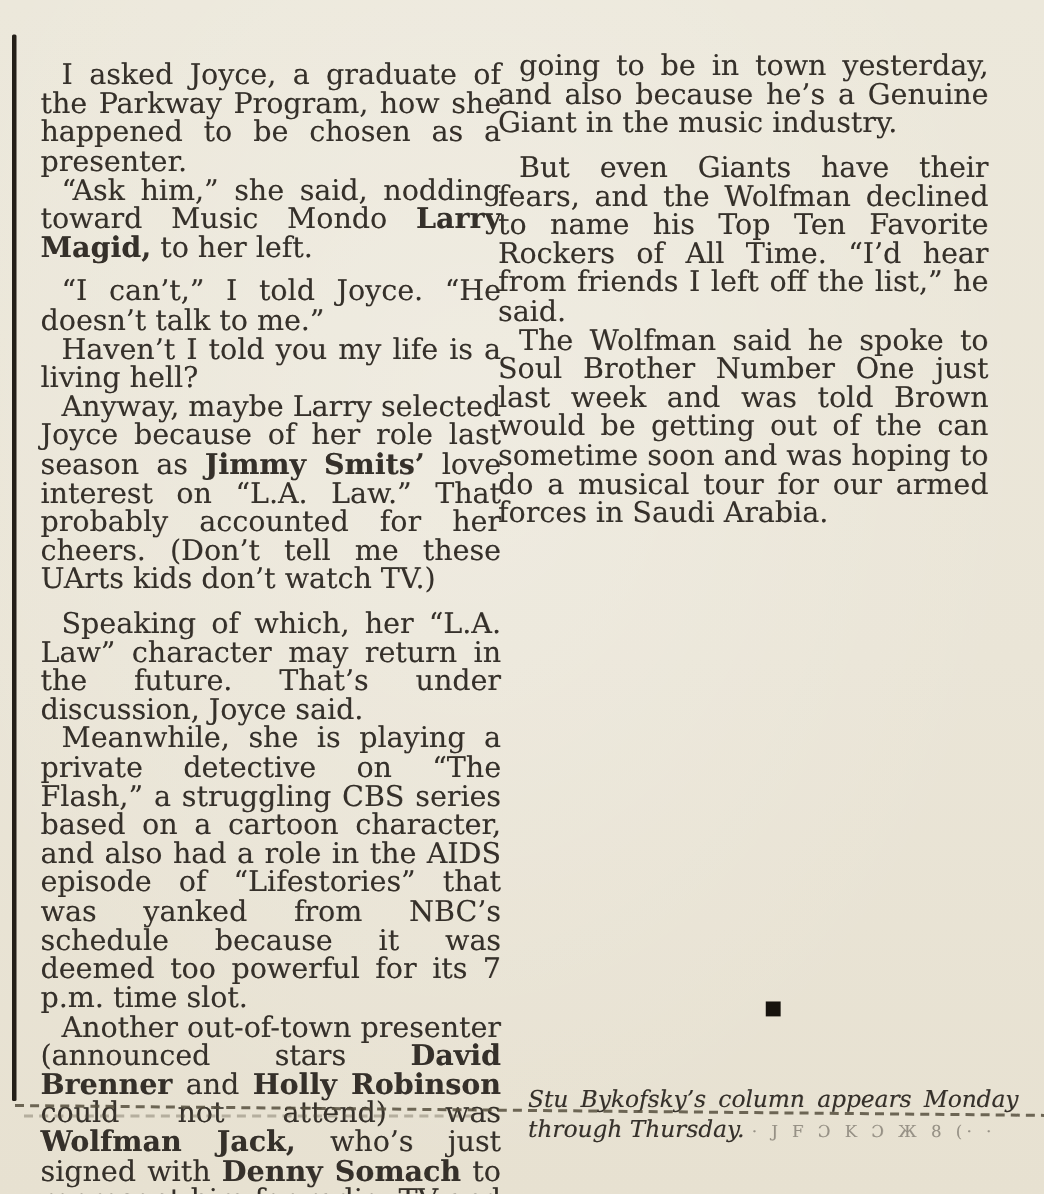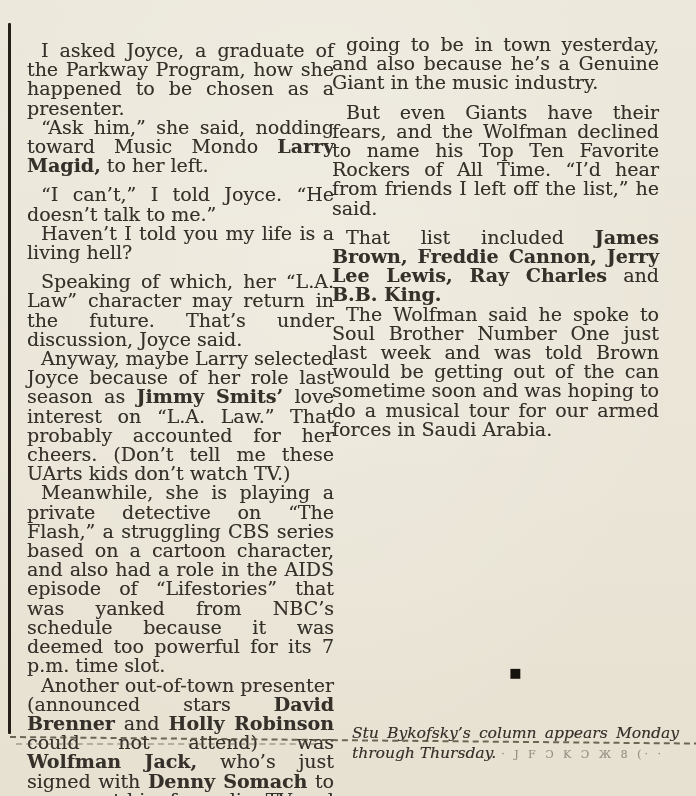--- a/index.html
+++ b/index.html
@@ -104,32 +104,31 @@
 <div class="page">
 
   <div class="left-rule"></div>
 
   <div class="column column-left">
     <div>
         <p class="para"><span class="normal">I asked Joyce, a graduate of the Parkway Program, how she happened to be chosen as a presenter.</span></p>
         <p class="para"><span class="normal">“Ask him,” she said, nodding toward Music Mondo </span><span class="bold">Larry Magid,</span><span class="normal"> to her left.</span></p>
         <p class="para space-before"><span class="normal">“I can’t,” I told Joyce. “He doesn’t talk to me.”</span></p>
         <p class="para"><span class="normal">Haven’t I told you my life is a living hell?</span></p>
+        <p class="para"><span class="normal">Anyway, maybe Larry selected Joyce because of her role last season as </span><span class="bold">Jimmy Smits’</span><span class="normal"> love interest on “L.A. Law.” That probably accounted for her cheers. (Don’t tell me these UArts kids don’t watch TV.)</span></p>
         <p class="para space-before"><span class="normal">Speaking of which, her “L.A. Law” character may return in the future. That’s under discussion, Joyce said.</span></p>
-        <p class="para"><span class="normal">Anyway, maybe Larry selected Joyce because of her role last season as </span><span class="bold">Jimmy Smits’</span><span class="normal"> love interest on “L.A. Law.” That probably accounted for her cheers. (Don’t tell me these UArts kids don’t watch TV.)</span></p>
         <p class="para"><span class="normal">Meanwhile, she is playing a private detective on “The Flash,” a struggling CBS series based on a cartoon character, and also had a role in the AIDS episode of “Lifestories” that was yanked from NBC’s schedule because it was deemed too powerful for its 7 p.m. time slot.</span></p>
         <p class="para"><span class="normal">Another out-of-town presenter (announced stars </span><span class="bold">David Brenner</span><span class="normal"> and </span><span class="bold">Holly Robinson</span><span class="normal"> could not attend) was </span><span class="bold">Wolfman Jack,</span><span class="normal"> who’s just signed with </span><span class="bold">Denny Somach</span><span class="normal"> to represent him for radio, TV and personal appearances. The Wolfman got to be a presenter pretty much because he was</span></p>
       </div>
   </div>
 
   <div class="column column-right">
     <div>
         <p class="para"><span class="normal">going to be in town yesterday, and also because he’s a Genuine Giant in the music industry.</span></p>
         <p class="para space-before"><span class="normal">But even Giants have their fears, and the Wolfman declined to name his Top Ten Favorite Rockers of All Time. “I’d hear from friends I left off the list,” he said.</span></p>
-        <p class="para space-before"><span class="normal">That list included </span><span class="bold">James Brown, Freddie Cannon, Jerry Lee Lewis, Ray Charles</span><span class="normal"> and </span><span class="bold">B.B. King.</span></p>
         <p class="para"><span class="normal">The Wolfman said he spoke to Soul Brother Number One just last week and was told Brown would be getting out of the can sometime soon and was hoping to do a musical tour for our armed forces in Saudi Arabia.</span></p>
       </div>
   </div>
 
   <div class="end-marker">■</div>
 
   <p class="footer">
     <span>Stu Bykofsky’s column appears Monday through Thursday.</span>
     <span class="artifact">· J F Ɔ K Ɔ Ж 8 (· ·</span>
   </p>

